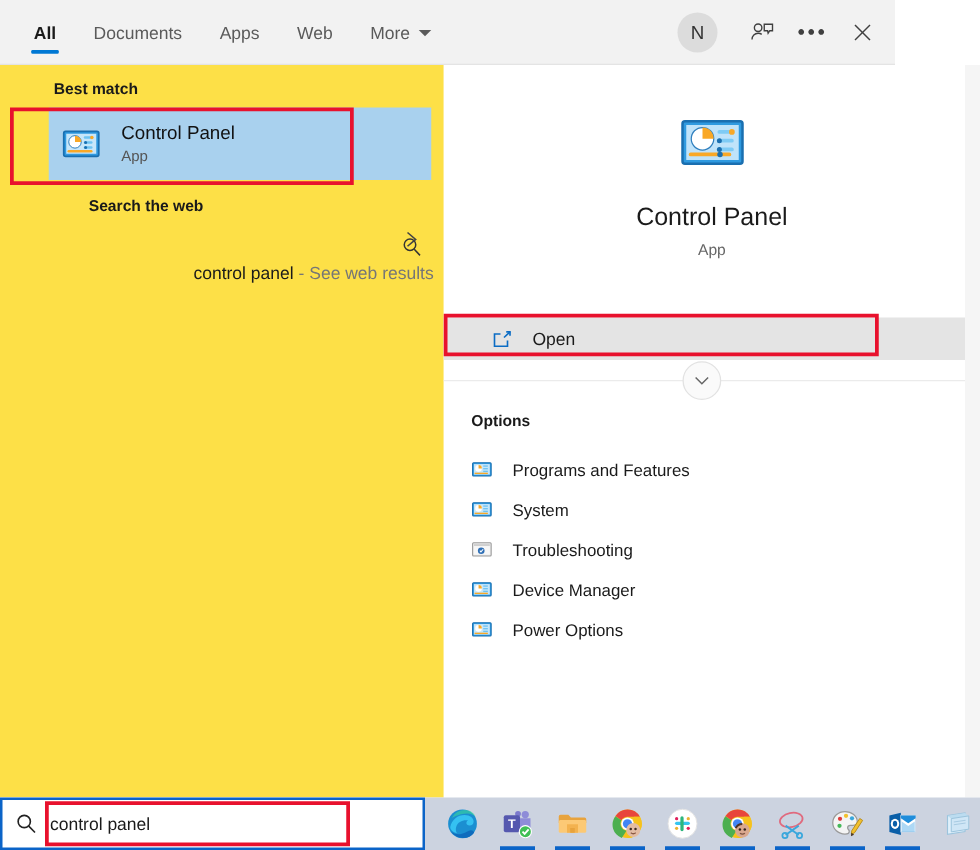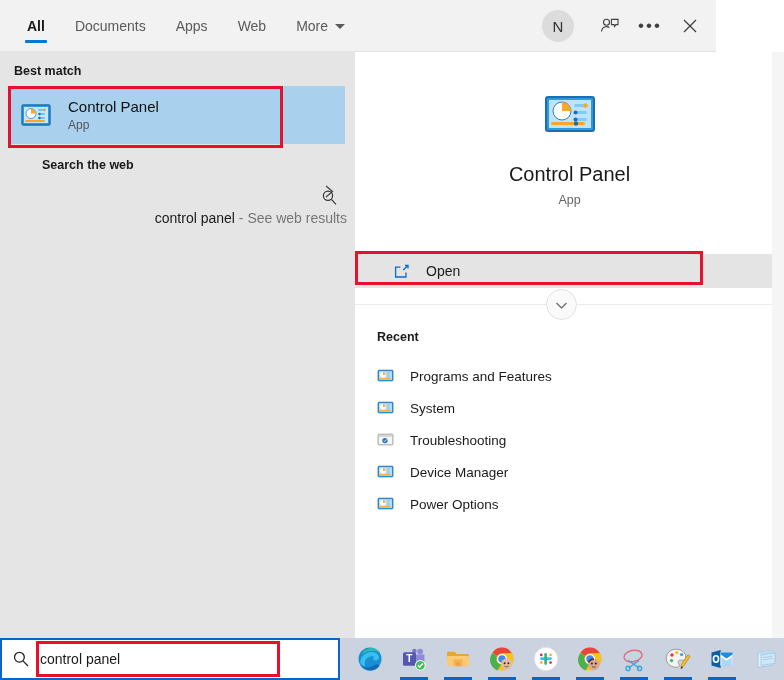--- a/index.html
+++ b/index.html
@@ -44,21 +44,22 @@
   }
   .ticon {
     width: 40px; height: 40px; display: flex; align-items: center; justify-content: center;
     color: #404040; cursor: default;
   }
   .dots { letter-spacing: 2px; font-size: 17px; color: #404040; line-height: 0.4; }
 
   
   .leftpane {
     position: absolute; left: 0; top: 52px; width: 355px; height: 586px;
-    background: #e5e5e5;
+    background: #fde047;
+    padding-left: 29px;
   }
   .section-head {
     font-size: 12.5px; font-weight: bold; color: #1a1a1a;
     padding: 12px 0 8px 14px;
   }
   .bestmatch-row {
     position: relative; margin: 0 10px 0 10px; height: 58px;
     background: #a9d1ee; display: flex; align-items: center; padding-left: 10px;
   }
   .bm-icon { width: 32px; height: 32px; margin-right: 16px; flex: 0 0 32px; }
@@ -262,21 +263,21 @@
 
     <div class="divider"></div>
     <div class="expander">
       <span>
         <svg width="13" height="9" viewBox="0 0 13 9" fill="none" stroke="#666" stroke-width="1.2">
           <polyline points="1.5,2 6.5,7 11.5,2"></polyline>
         </svg>
       </span>
     </div>
 
-    <div class="recent-head">Recent</div>
+    <div class="recent-head">Options</div>
 
     <div class="recent-list">
 
       <div class="recent-item">
         <span class="ri">
           <svg width="17" height="17" viewBox="0 0 32 32">
               <rect x="2" y="6" width="28" height="20" rx="1.5" fill="#2f9ae0" stroke="#1a6fb0" stroke-width="1.6"></rect>
               <rect x="4" y="8" width="24" height="16" fill="#c6e6fa"></rect>
               <circle cx="11" cy="14.5" r="5" fill="#fff"></circle>
               <path d="M11 14.5 L11 9.5 A5 5 0 0 1 16 14.5 Z" fill="#f9a826"></path>

